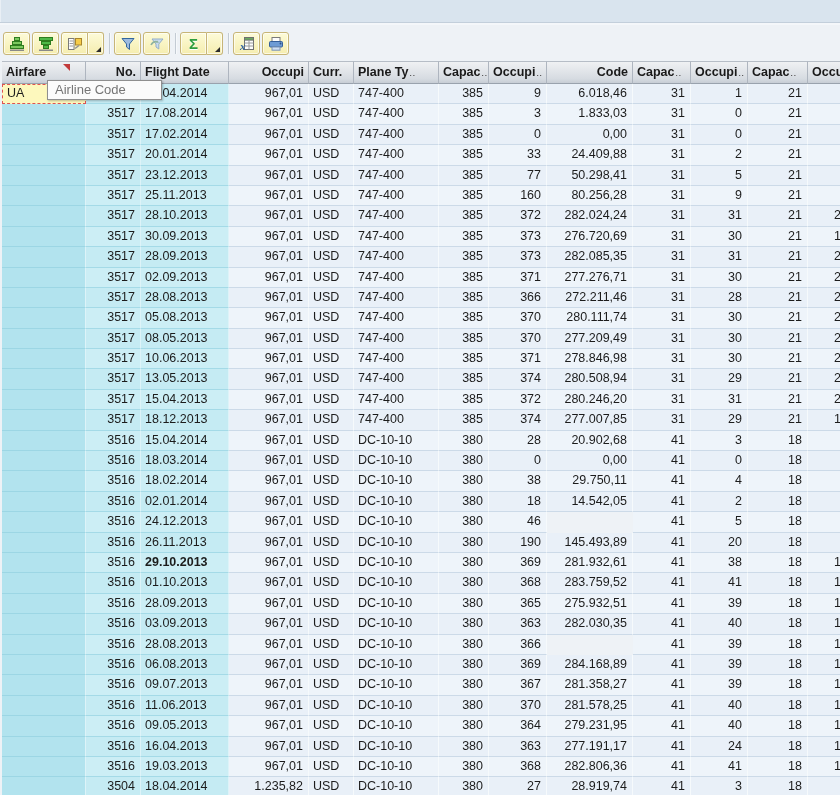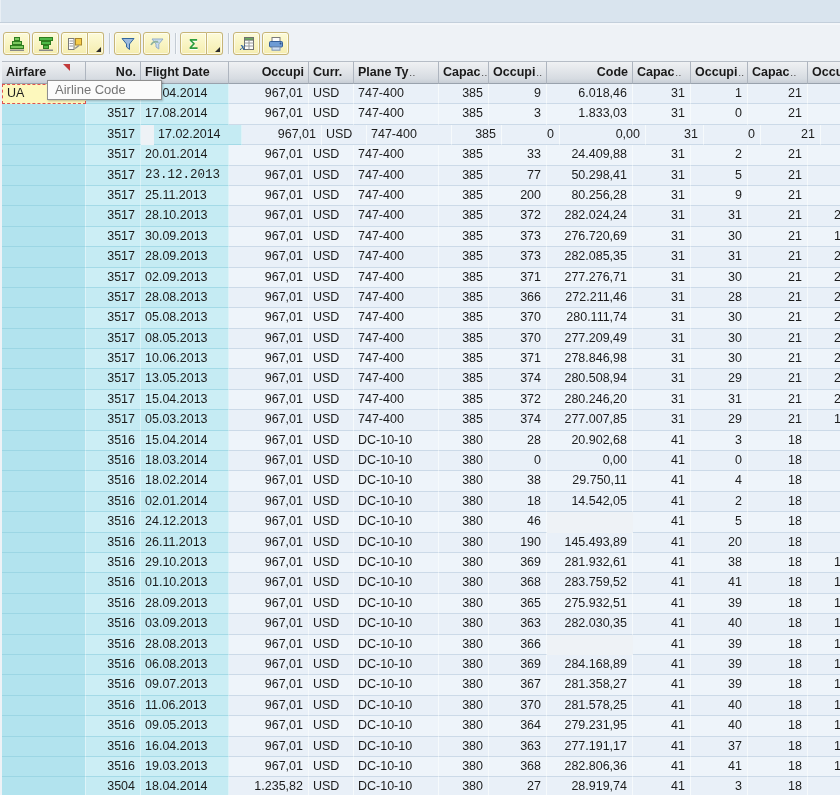--- a/index.html
+++ b/index.html
@@ -189,21 +189,21 @@
         <div class="cell a-right" style="width: 58px;">3</div>
         <div class="cell a-right" style="width: 86px;">1.833,03</div>
         <div class="cell a-right" style="width: 58px;">31</div>
         <div class="cell a-right" style="width: 57px;">0</div>
         <div class="cell a-right" style="width: 60px;">21</div>
         <div class="cell a-right" style="width: 46px;">0</div>
       </div>
       <div class="row even">
         <div class="cell a-left key carrier" style="width: 84px;"></div>
         <div class="cell a-right key" style="width: 55px;">3517</div>
-        <div class="cell a-left key" style="width: 88px; margin-left: 13px;">17.02.2014</div>
+        <div class="cell a-left key" style="width: 88px;">17.02.2014</div>
         <div class="cell a-right" style="width: 80px;">967,01</div>
         <div class="cell a-left" style="width: 45px;">USD</div>
         <div class="cell a-left" style="width: 85px;">747-400</div>
         <div class="cell a-right" style="width: 50px;">385</div>
         <div class="cell a-right" style="width: 58px;">0</div>
         <div class="cell a-right" style="width: 86px;">0,00</div>
         <div class="cell a-right" style="width: 58px;">31</div>
         <div class="cell a-right" style="width: 57px;">0</div>
         <div class="cell a-right" style="width: 60px;">21</div>
         <div class="cell a-right" style="width: 46px;">0</div>
@@ -219,41 +219,41 @@
         <div class="cell a-right" style="width: 58px;">33</div>
         <div class="cell a-right" style="width: 86px;">24.409,88</div>
         <div class="cell a-right" style="width: 58px;">31</div>
         <div class="cell a-right" style="width: 57px;">2</div>
         <div class="cell a-right" style="width: 60px;">21</div>
         <div class="cell a-right" style="width: 46px;">2</div>
       </div>
       <div class="row even">
         <div class="cell a-left key carrier" style="width: 84px;"></div>
         <div class="cell a-right key" style="width: 55px;">3517</div>
-        <div class="cell a-left key" style="width: 88px; font-family: Liberation Mono, monospace;">23.12.2013</div>
+        <div class="cell a-left key" style="width: 88px;">23.12.2013</div>
         <div class="cell a-right" style="width: 80px;">967,01</div>
         <div class="cell a-left" style="width: 45px;">USD</div>
         <div class="cell a-left" style="width: 85px;">747-400</div>
         <div class="cell a-right" style="width: 50px;">385</div>
         <div class="cell a-right" style="width: 58px;">77</div>
         <div class="cell a-right" style="width: 86px;">50.298,41</div>
         <div class="cell a-right" style="width: 58px;">31</div>
         <div class="cell a-right" style="width: 57px;">5</div>
         <div class="cell a-right" style="width: 60px;">21</div>
         <div class="cell a-right" style="width: 46px;">4</div>
       </div>
       <div class="row odd">
         <div class="cell a-left key carrier" style="width: 84px;"></div>
         <div class="cell a-right key" style="width: 55px;">3517</div>
         <div class="cell a-left key" style="width: 88px;">25.11.2013</div>
         <div class="cell a-right" style="width: 80px;">967,01</div>
         <div class="cell a-left" style="width: 45px;">USD</div>
         <div class="cell a-left" style="width: 85px;">747-400</div>
         <div class="cell a-right" style="width: 50px;">385</div>
-        <div class="cell a-right" style="width: 58px;">200</div>
+        <div class="cell a-right" style="width: 58px;">160</div>
         <div class="cell a-right" style="width: 86px;">80.256,28</div>
         <div class="cell a-right" style="width: 58px;">31</div>
         <div class="cell a-right" style="width: 57px;">9</div>
         <div class="cell a-right" style="width: 60px;">21</div>
         <div class="cell a-right" style="width: 46px;">5</div>
       </div>
       <div class="row even">
         <div class="cell a-left key carrier" style="width: 84px;"></div>
         <div class="cell a-right key" style="width: 55px;">3517</div>
         <div class="cell a-left key" style="width: 88px;">28.10.2013</div>
@@ -399,21 +399,21 @@
         <div class="cell a-right" style="width: 58px;">372</div>
         <div class="cell a-right" style="width: 86px;">280.246,20</div>
         <div class="cell a-right" style="width: 58px;">31</div>
         <div class="cell a-right" style="width: 57px;">31</div>
         <div class="cell a-right" style="width: 60px;">21</div>
         <div class="cell a-right" style="width: 46px;">20</div>
       </div>
       <div class="row even">
         <div class="cell a-left key carrier" style="width: 84px;"></div>
         <div class="cell a-right key" style="width: 55px;">3517</div>
-        <div class="cell a-left key" style="width: 88px;">05.03.2013</div>
+        <div class="cell a-left key" style="width: 88px;">18.12.2013</div>
         <div class="cell a-right" style="width: 80px;">967,01</div>
         <div class="cell a-left" style="width: 45px;">USD</div>
         <div class="cell a-left" style="width: 85px;">747-400</div>
         <div class="cell a-right" style="width: 50px;">385</div>
         <div class="cell a-right" style="width: 58px;">374</div>
         <div class="cell a-right" style="width: 86px;">277.007,85</div>
         <div class="cell a-right" style="width: 58px;">31</div>
         <div class="cell a-right" style="width: 57px;">29</div>
         <div class="cell a-right" style="width: 60px;">21</div>
         <div class="cell a-right" style="width: 46px;">19</div>
@@ -504,21 +504,21 @@
         <div class="cell a-right" style="width: 58px;">190</div>
         <div class="cell a-right" style="width: 86px;">145.493,89</div>
         <div class="cell a-right" style="width: 58px;">41</div>
         <div class="cell a-right" style="width: 57px;">20</div>
         <div class="cell a-right" style="width: 60px;">18</div>
         <div class="cell a-right" style="width: 46px;">9</div>
       </div>
       <div class="row odd">
         <div class="cell a-left key carrier" style="width: 84px;"></div>
         <div class="cell a-right key" style="width: 55px;">3516</div>
-        <div class="cell a-left key" style="width: 88px;">29.10.2013</div>
+        <div class="cell a-left key" style="width: 88px; font-weight: bold;">29.10.2013</div>
         <div class="cell a-right" style="width: 80px;">967,01</div>
         <div class="cell a-left" style="width: 45px;">USD</div>
         <div class="cell a-left" style="width: 85px;">DC-10-10</div>
         <div class="cell a-right" style="width: 50px;">380</div>
         <div class="cell a-right" style="width: 58px;">369</div>
         <div class="cell a-right" style="width: 86px;">281.932,61</div>
         <div class="cell a-right" style="width: 58px;">41</div>
         <div class="cell a-right" style="width: 57px;">38</div>
         <div class="cell a-right" style="width: 60px;">18</div>
         <div class="cell a-right" style="width: 46px;">18</div>
@@ -647,21 +647,21 @@
         <div class="cell a-left key carrier" style="width: 84px;"></div>
         <div class="cell a-right key" style="width: 55px;">3516</div>
         <div class="cell a-left key" style="width: 88px;">16.04.2013</div>
         <div class="cell a-right" style="width: 80px;">967,01</div>
         <div class="cell a-left" style="width: 45px;">USD</div>
         <div class="cell a-left" style="width: 85px;">DC-10-10</div>
         <div class="cell a-right" style="width: 50px;">380</div>
         <div class="cell a-right" style="width: 58px;">363</div>
         <div class="cell a-right" style="width: 86px;">277.191,17</div>
         <div class="cell a-right" style="width: 58px;">41</div>
-        <div class="cell a-right" style="width: 57px;">37</div>
+        <div class="cell a-right" style="width: 57px;">24</div>
         <div class="cell a-right" style="width: 60px;">18</div>
         <div class="cell a-right" style="width: 46px;">18</div>
       </div>
       <div class="row odd">
         <div class="cell a-left key carrier" style="width: 84px;"></div>
         <div class="cell a-right key" style="width: 55px;">3516</div>
         <div class="cell a-left key" style="width: 88px;">19.03.2013</div>
         <div class="cell a-right" style="width: 80px;">967,01</div>
         <div class="cell a-left" style="width: 45px;">USD</div>
         <div class="cell a-left" style="width: 85px;">DC-10-10</div>

